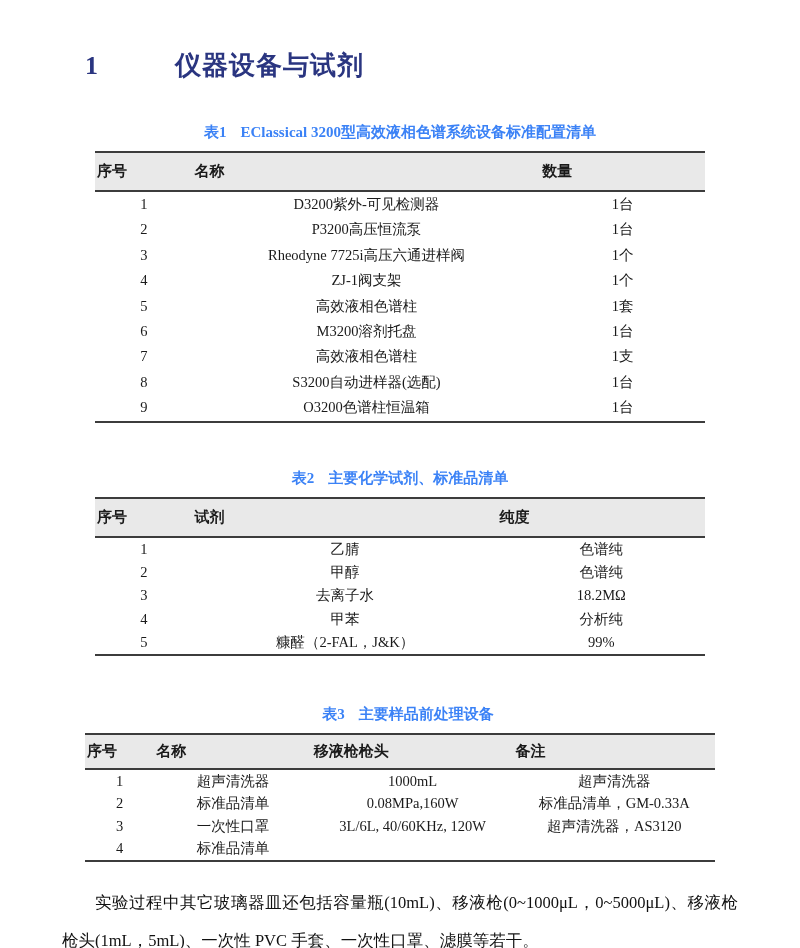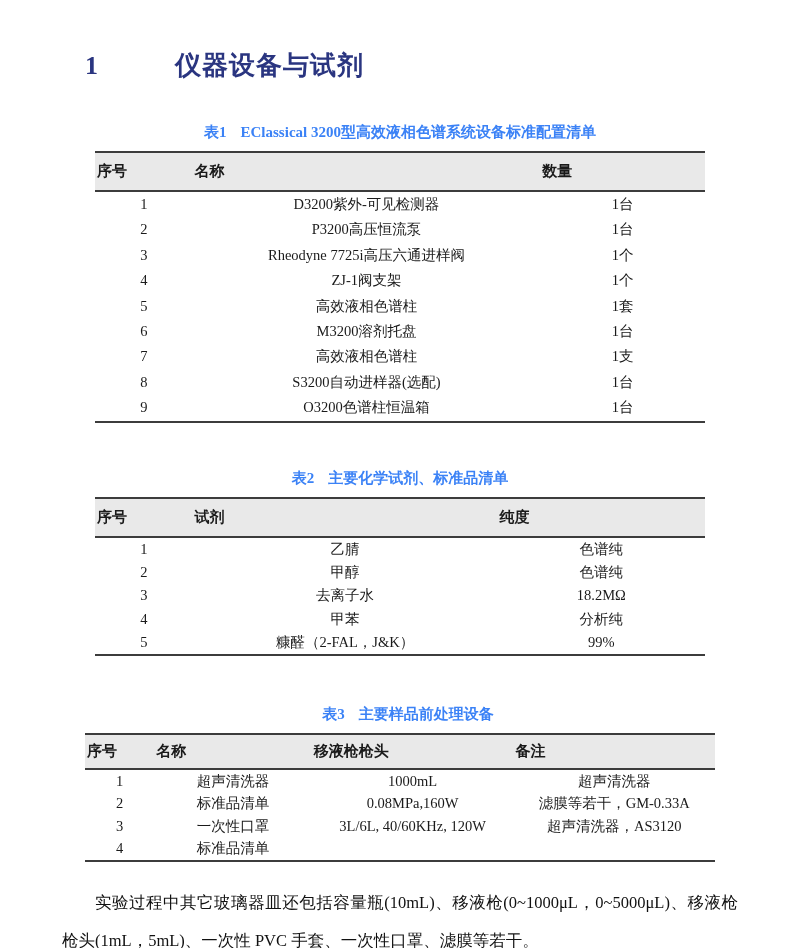--- a/index.html
+++ b/index.html
@@ -219,21 +219,21 @@
         <tr>
           <td>1</td>
           <td>超声清洗器</td>
           <td>1000mL</td>
           <td>超声清洗器</td>
         </tr>
         <tr>
           <td>2</td>
           <td>标准品清单</td>
           <td>0.08MPa,160W</td>
-          <td>滤膜等若干，GM-0.33A</td>
+          <td>标准品清单，GM-0.33A</td>
         </tr>
         <tr>
           <td>3</td>
           <td>一次性口罩</td>
           <td>3L/6L, 40/60KHz, 120W</td>
           <td>超声清洗器，AS3120</td>
         </tr>
         <tr>
           <td>4</td>
           <td>标准品清单</td>

